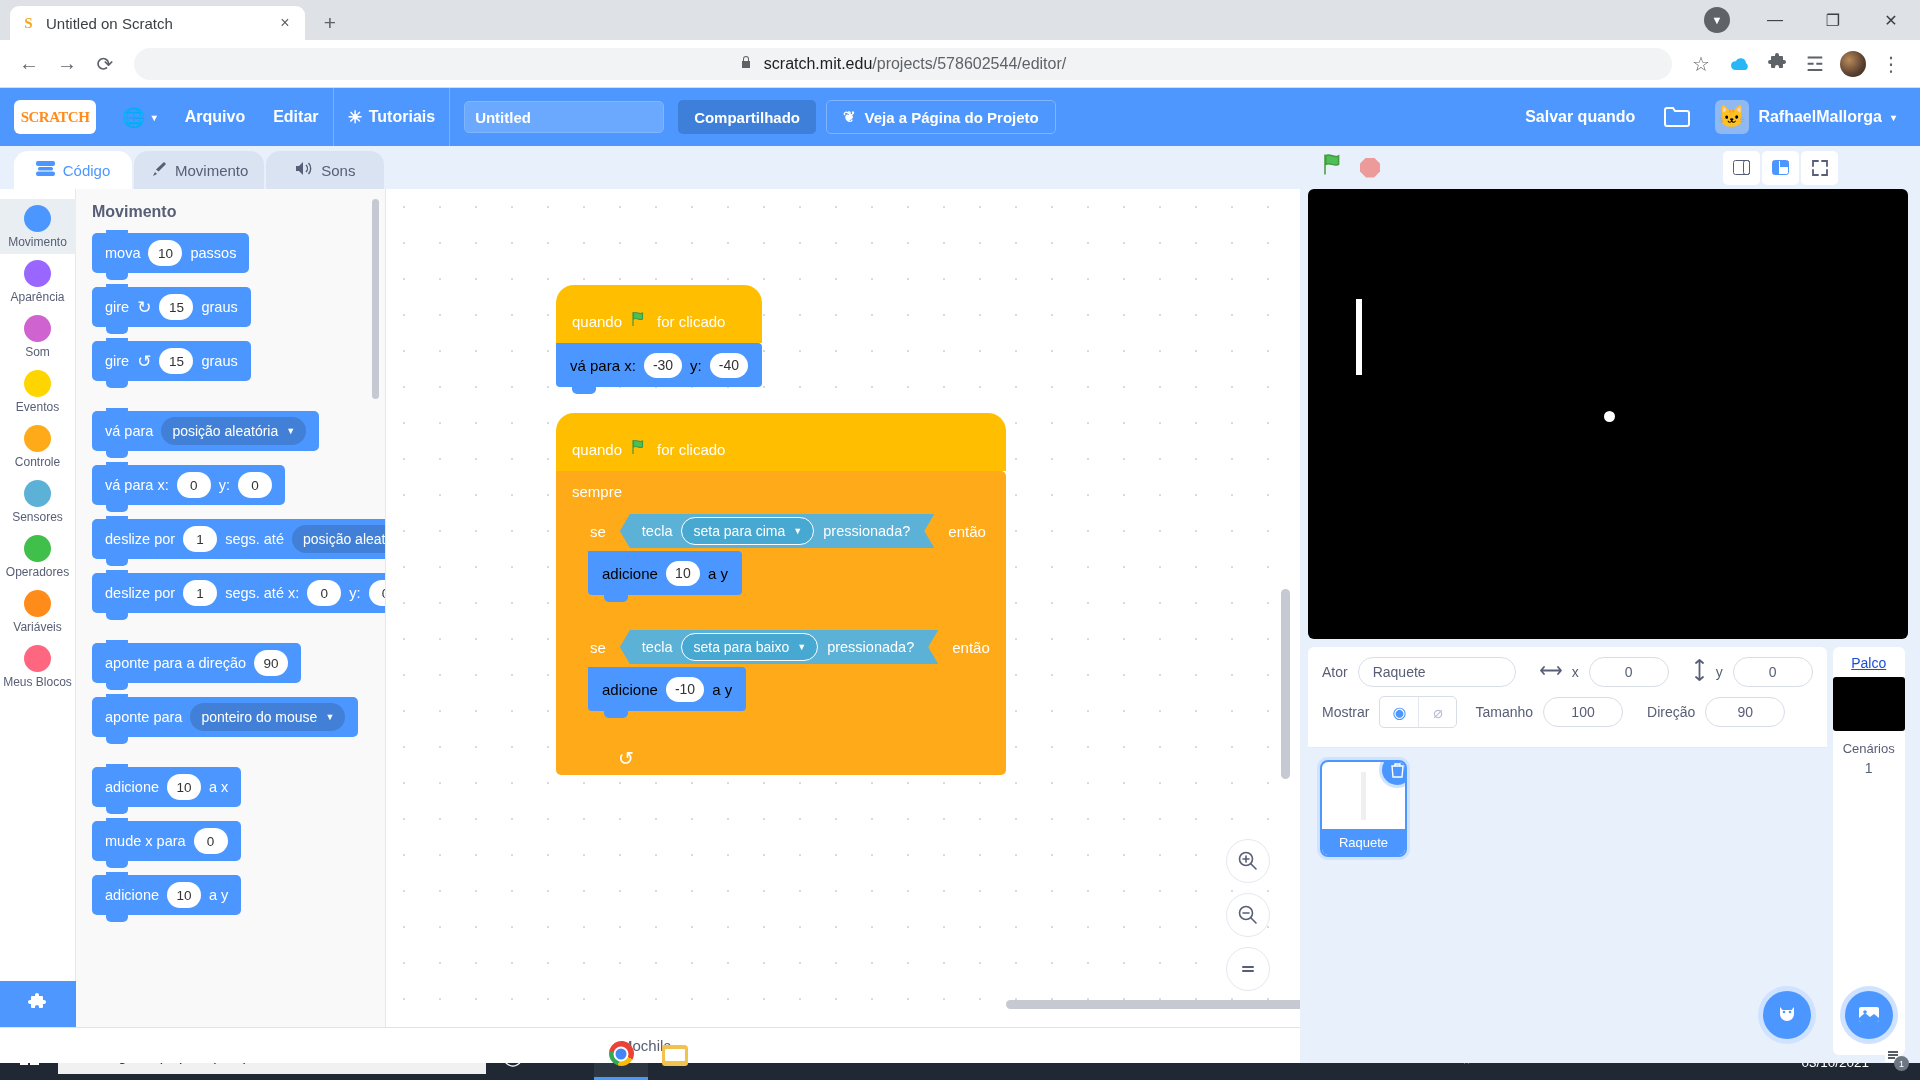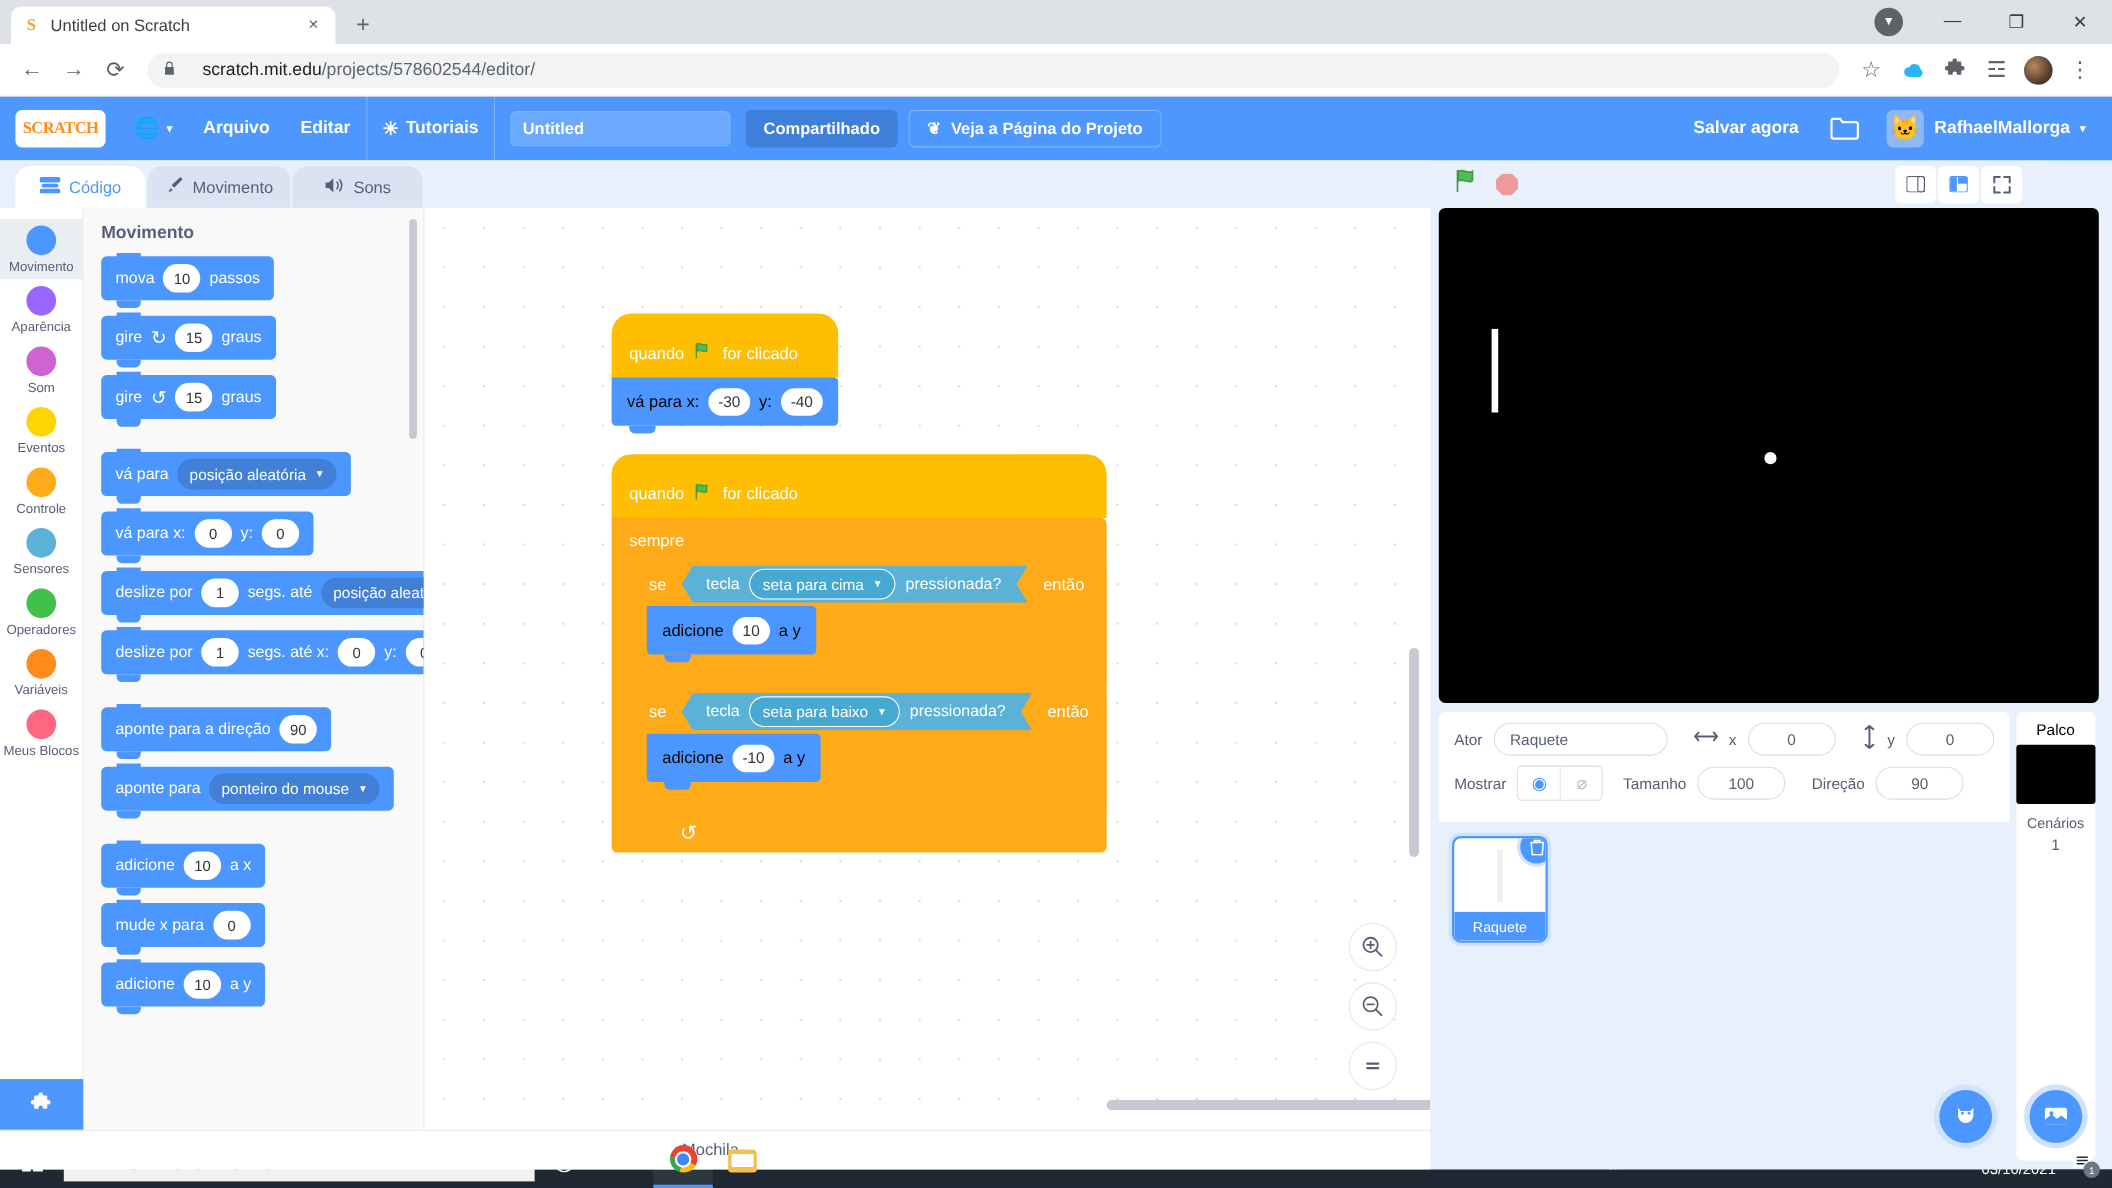--- a/index.html
+++ b/index.html
@@ -37,21 +37,21 @@
   .wc-circle { width:26px;height:26px;border-radius:50%;background:#5f6368;display:flex;align-items:center;justify-content:center;color:#fff;font-size:11px;}
 
   .toolbar {
     height: 48px; background: #fff; display: flex; align-items: center; gap: 4px; padding: 0 12px;
     border-bottom: 1px solid #dadce0;
   }
   .tb-icon { width: 34px; height: 34px; display: flex; align-items: center; justify-content: center;
     color: #5f6368; font-size: 20px; border-radius: 50%; flex: 0 0 auto;}
   .omnibox {
     flex: 1; height: 32px; background: #f1f3f4; border-radius: 16px; display: flex; align-items: center;
-    padding: 0 14px; gap: 24px; margin: 0 8px;
+    padding: 0 14px; gap: 12px; margin: 0 8px; justify-content: center;
   }
   .omnibox .lock { font-size: 13px; color: #5f6368; }
   .url { font-size: 16px; color: #202124; white-space: nowrap; }
   .url .dim { color: #5f6368; }
   .avatar-sm { width: 26px; height: 26px; border-radius: 50%;
     background: radial-gradient(circle at 35% 35%, #b98a5a, #5a4030 60%, #2c2418); }
 
   
   .scratch-menu {
     height: 58px; background: #4d97ff; display: flex; align-items: center; padding: 0 14px; gap: 0;
@@ -251,21 +251,21 @@
     background: #4c97ff; color: #fff; display: flex; align-items: center; justify-content: center;
     font-size: 14px; box-shadow: 0 0 0 3px #cfe2ff;
   }
   .sp-fab {
     position: absolute; right: 16px; bottom: 16px; width: 48px; height: 48px; border-radius: 50%;
     background: #4c97ff; color: #fff; display: flex; align-items: center; justify-content: center;
     font-size: 22px; box-shadow: 0 0 0 5px #cfe2ff;
   }
   .stage-panel { width: 96px; background: #fff; border-radius: 6px; display: flex; flex-direction: column;
     align-items: center; padding-top: 8px; position: relative; }
-  .stage-panel .ttl { font-size: 14px; color: #000000; margin-bottom: 6px; }
+  .stage-panel .ttl { font-size: 14px; color: #1d4ed8; margin-bottom: 6px; text-decoration: underline; }
   .mini-stage { width: 72px; height: 54px; background: #000; border-radius: 3px; }
   .cen-lbl { font-size: 13px; color: #575e75; margin-top: 10px; }
   .cen-num { font-size: 14px; color: #575e75; margin-top: 4px; }
   .stage-fab {
     position: absolute; right: 12px; bottom: 16px; width: 48px; height: 48px; border-radius: 50%;
     background: #4c97ff; color: #fff; display: flex; align-items: center; justify-content: center;
     font-size: 20px; box-shadow: 0 0 0 5px #cfe2ff;
   }
 
   
@@ -363,21 +363,21 @@
       <span>Tutoriais</span>
     </div>
     <div class="menu-sep"></div>
     <div class="proj-name">Untitled</div>
     <div class="btn-share">Compartilhado</div>
     <div class="btn-page">
       <span>❦</span>
       <span>Veja a Página do Projeto</span>
     </div>
     <div class="menu-right">
-      <div class="menu-item">Salvar agora</div>
+      <div class="menu-item">Salvar quando</div>
       <div class="menu-item">
         <svg width="28" height="22" viewBox="0 0 28 22">
             <path d="M2 4a2 2 0 0 1 2-2h6l2 3h12a2 2 0 0 1 2 2v11a2 2 0 0 1-2 2H4a2 2 0 0 1-2-2V4z" fill="none" stroke="#fff" stroke-width="2"></path>
           </svg>
       </div>
       <div class="acct">
         <span class="acct-img">🐱</span>
         <span>RafhaelMallorga</span>
         <span class="caret">▾</span>
       </div>

